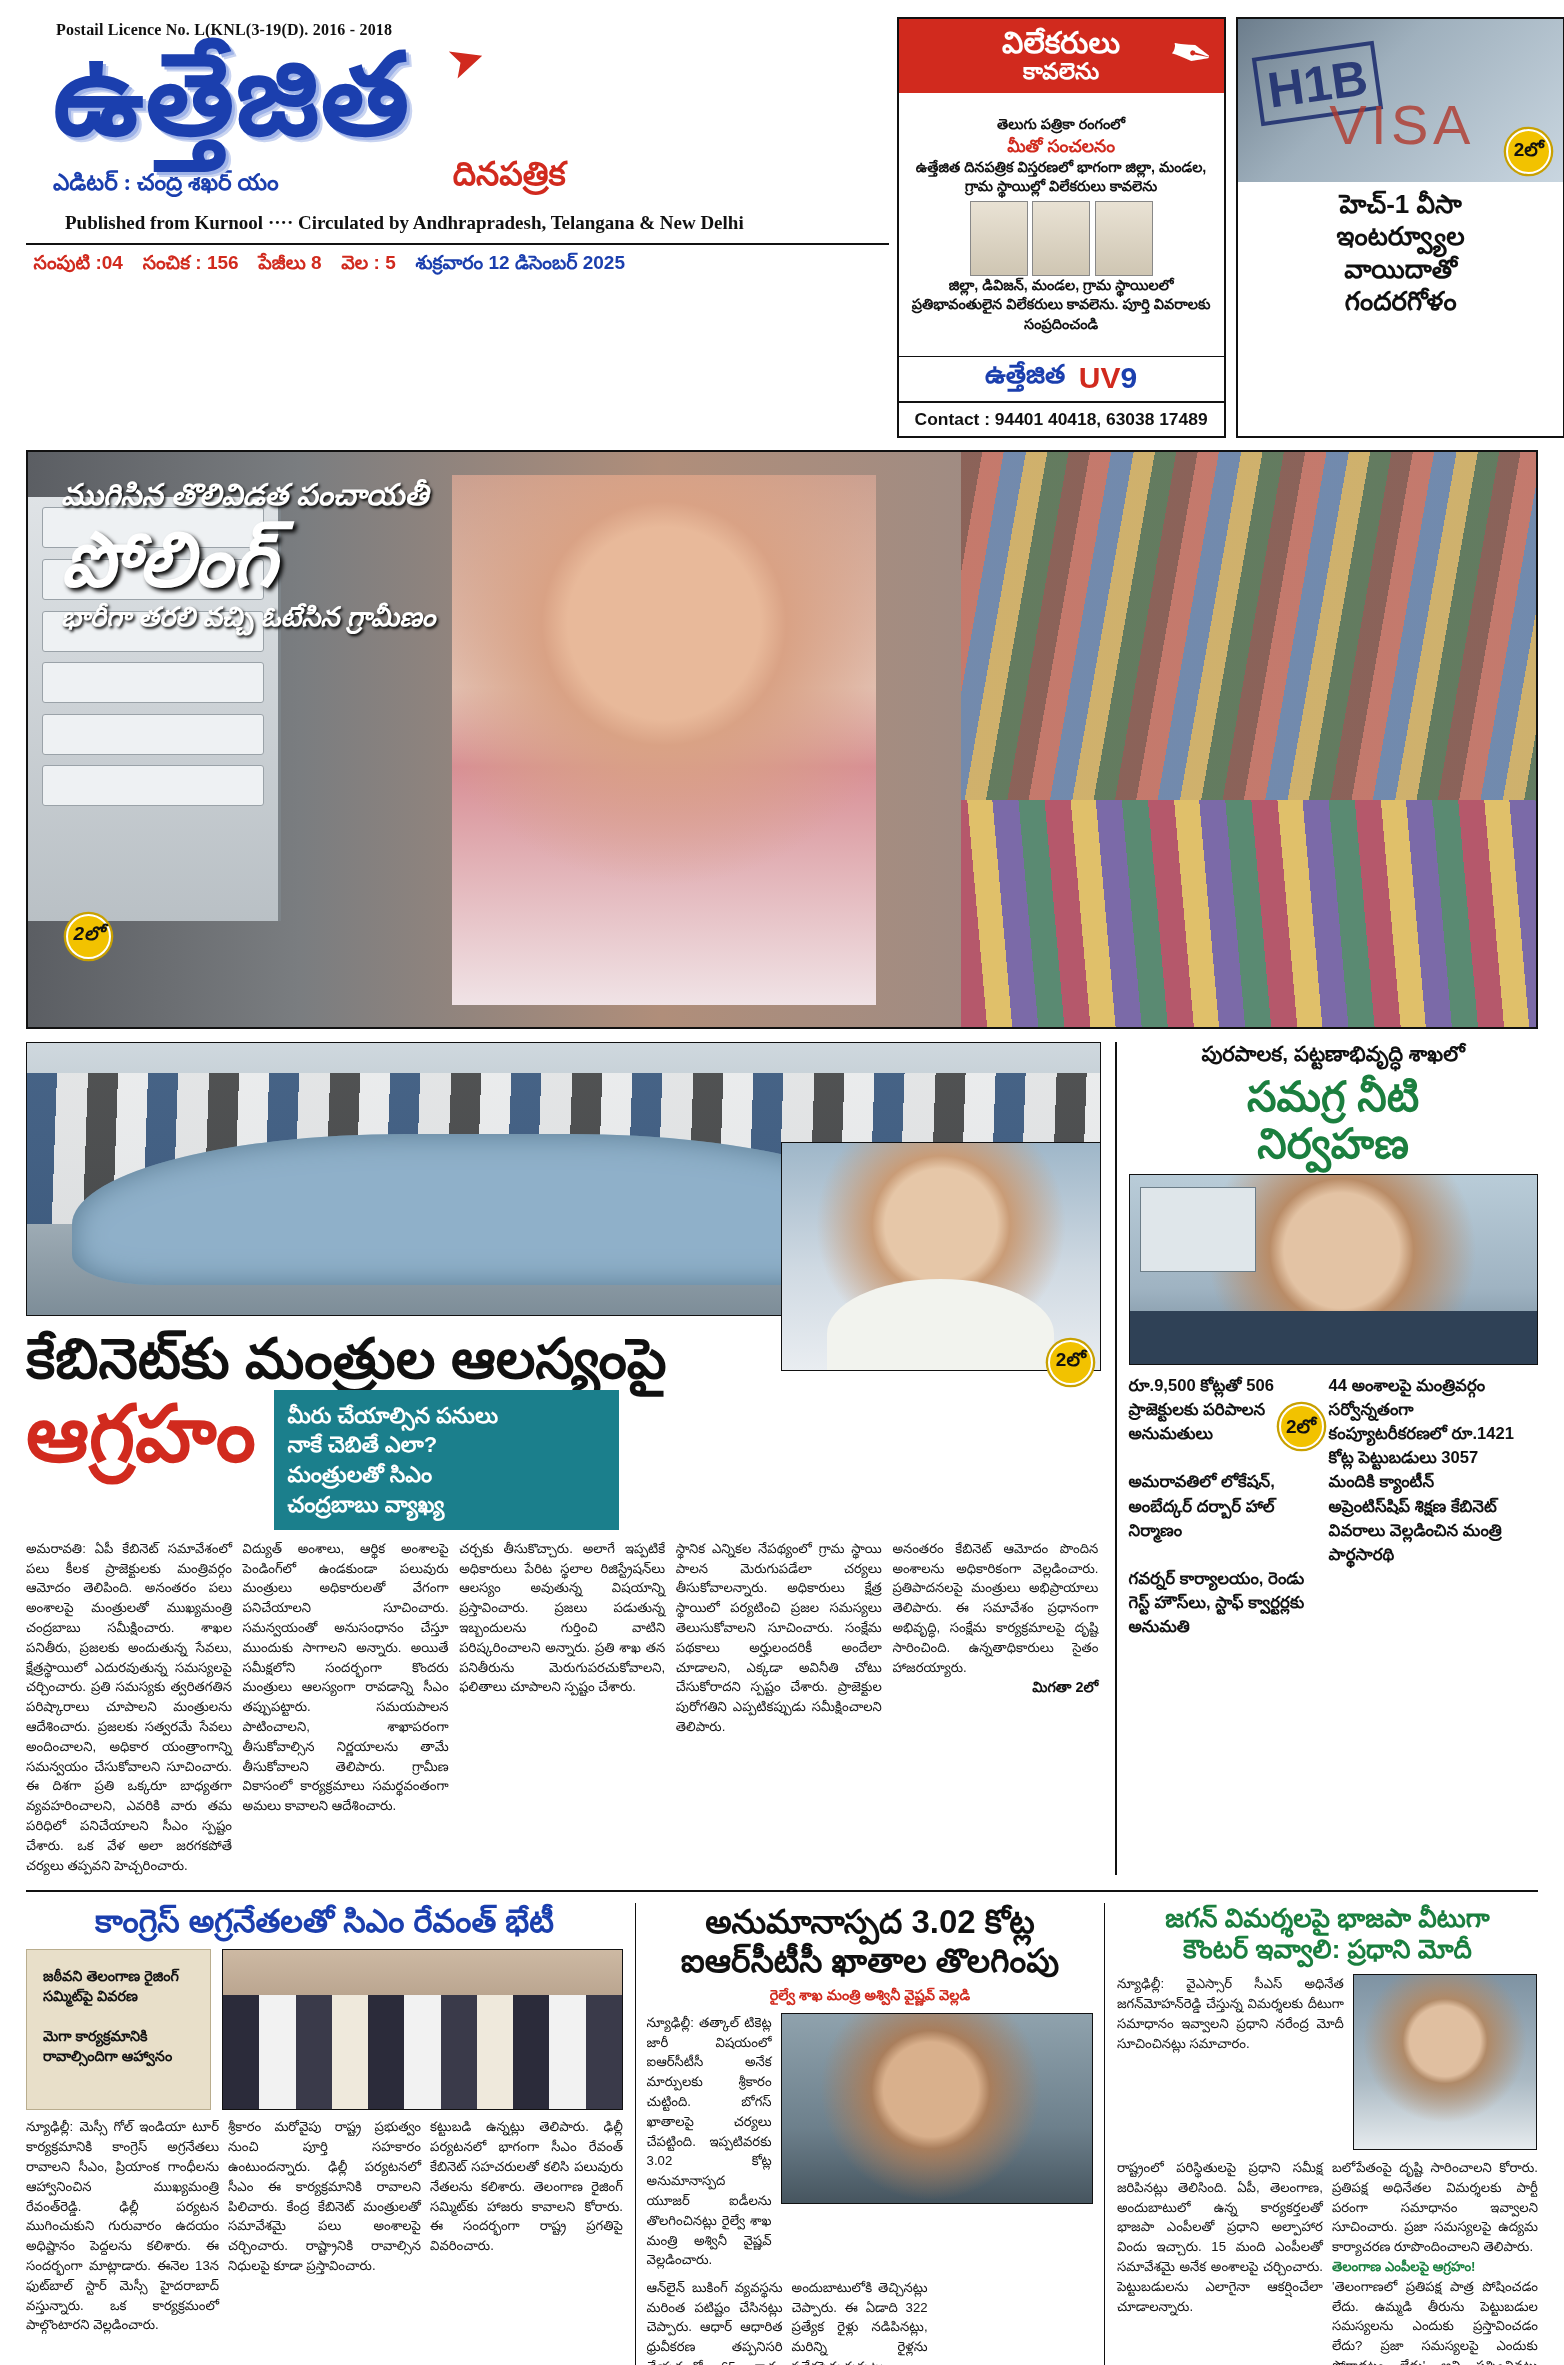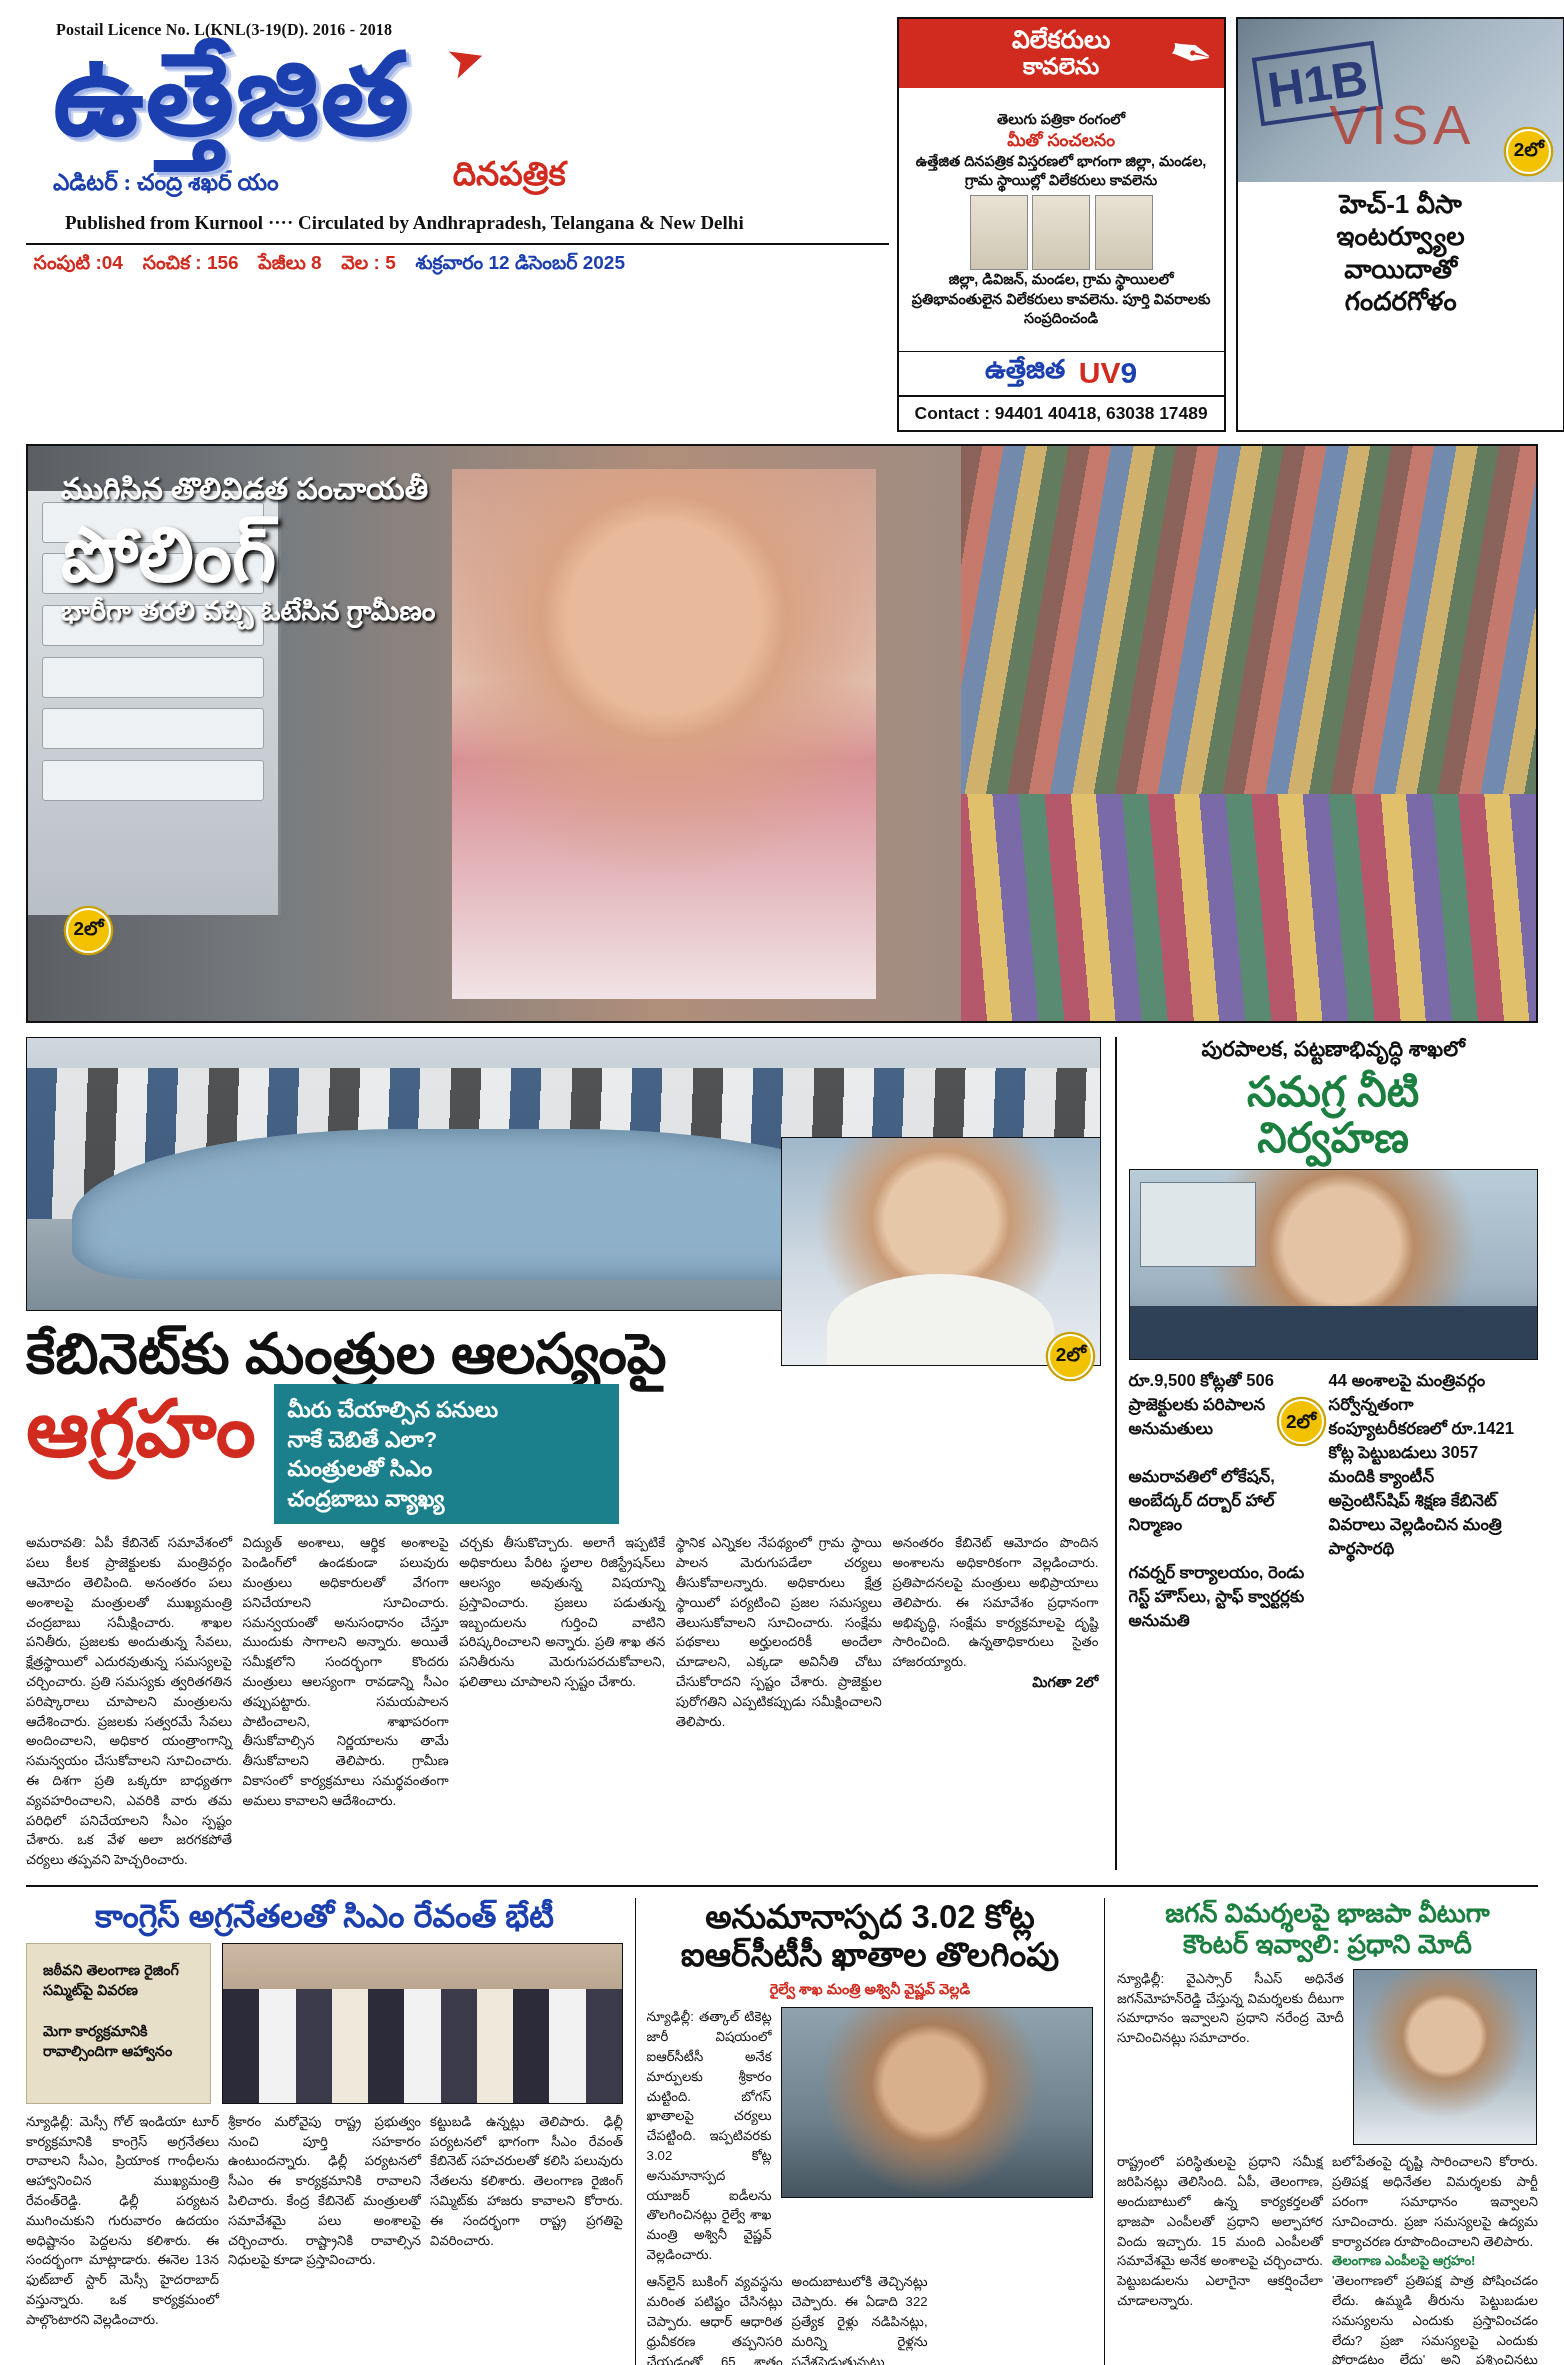--- a/index.html
+++ b/index.html
@@ -17,21 +17,21 @@
   .editor{font-size:23px;font-weight:bold;color:#1b3fae;font-family:"Liberation Serif",serif;}
   .dinapatrika{font-size:33px;font-weight:bold;color:#d12a1e;margin-left:174px;font-family:"Liberation Serif",serif;}
   .pub{font-size:19px;font-weight:bold;margin:10.6px 0 0 39px;font-family:"Liberation Serif",serif;}
   .rule{border-top:2.3px solid #111;margin:9px 0 0 0;width:863px;}
   .issue-row{display:flex;align-items:center;gap:19.7px;margin:7.6px 0 0 7.6px;font-size:19px;font-weight:bold;}
   .issue-red{color:#d12a1e;}
   .issue-blue{color:#1b3fae;}
   .mh-right{flex:1;display:flex;gap:10.6px;padding-left:7.6px;}
   .ad-box{width:325px;border:2.3px solid #111;background:#fff;position:relative;overflow:hidden;}
   .ad-top{background:#d12a1e;color:#fff;text-align:center;padding:7.6px 3px 9px 3px;position:relative;}
-  .ad-top .l1{font-size:25px;font-weight:bold;line-height:1.1;}
+  .ad-top .l1{font-size:30px;font-weight:bold;line-height:1.1;}
   .ad-top .l2{font-size:23px;font-weight:bold;line-height:1.1;}
   .quill{position:absolute;right:10.6px;top:4.5px;font-size:53px;color:#fff;transform:rotate(14deg);}
   .ad-body{padding:22px 6px;text-align:center;}
   .ad-body .t1{font-size:14.4px;font-weight:bold;color:#111;line-height:1.35;}
   .ad-body .t2{font-size:17.4px;font-weight:bold;color:#d12a1e;line-height:1.3;}
   .ad-thumbs{display:flex;justify-content:center;gap:4.5px;margin-top:4.5px;}
   .thumb{width:56px;height:73px;border:0.8px solid #888;background:linear-gradient(180deg,#e9e2d4,#cfc6b3);}
   .ad-foot{display:flex;align-items:center;justify-content:center;gap:13.6px;padding:3px 0 4.5px 0;border-top:1.5px solid #111;}
   .ad-foot .u{font-size:26px;font-weight:bold;color:#1b3fae;font-family:"Liberation Serif",serif;}
   .uv9{font-size:30px;font-weight:bold;color:#d12a1e;}
@@ -44,21 +44,21 @@
      border:4.5px solid #1a2a6c;padding:1.5px 7.6px;transform:rotate(-8deg);opacity:.85;}
   .h1b-img .visa{position:absolute;left:91px;top:73px;font-size:56px;font-weight:normal;color:#b03a2e;
      letter-spacing:4.5px;opacity:.8;}
   .h1b-cap{text-align:center;font-size:26px;font-weight:bold;color:#111;line-height:1.25;padding:6px 4.5px 7.6px 4.5px;}
   .pgbadge{width:41px;height:41px;border-radius:50%;background:#f2c200;border:2.3px solid #fff;
      box-shadow:0 0 0 2.3px #c8a000;color:#111;font-size:19px;font-weight:bold;display:flex;align-items:center;
      justify-content:center;}
   .badge-abs{position:absolute;}
   
   .lead{margin:12px 26px 0 26px;border:2.3px solid #111;height:575px;position:relative;overflow:hidden;
-     background:linear-gradient(90deg,#5b5e63 0%,#7a7d80 18%,#b08e7a 42%,#9a8b86 70%,#8c8f93 100%);}
+     background:linear-gradient(90deg,#5b5e63 0%,#7a7d80 18%,#b08e7a 42%,#9a8b86 70%,#8c8f93 100%);font-style:italic;}
   .lead .evm{position:absolute;left:0;top:45px;width:250px;height:424px;background:linear-gradient(180deg,#dfe3e6,#b9c0c5);
      border-right:3px solid #7d8489;}
   .lead .evm .row{height:39px;margin:10.6px 13.6px;background:#eef1f3;border:1.5px solid #9aa2a8;border-radius:3px;}
   .lead .girl{position:absolute;left:424px;top:23px;width:424px;height:530px;
      background:radial-gradient(circle at 50% 28%,#e8b99a 0 22%,#d9a285 28%,transparent 60%),
      linear-gradient(180deg,#caa091 0%,#e5c9bf 40%,#d88f95 55%,#f0e3e6 100%);}
   .lead .crowd{position:absolute;right:0;top:0;width:575px;height:575px;
      background:repeating-linear-gradient(100deg,#8a5f55 0 21px,#c8786a 21px 42px,#6f8ab0 42px 64px,#d4b46a 64px 85px,#5f7a5c 85px 106px);
      opacity:.92;}
   .lead .crowd2{position:absolute;right:0;bottom:0;width:575px;height:227px;

